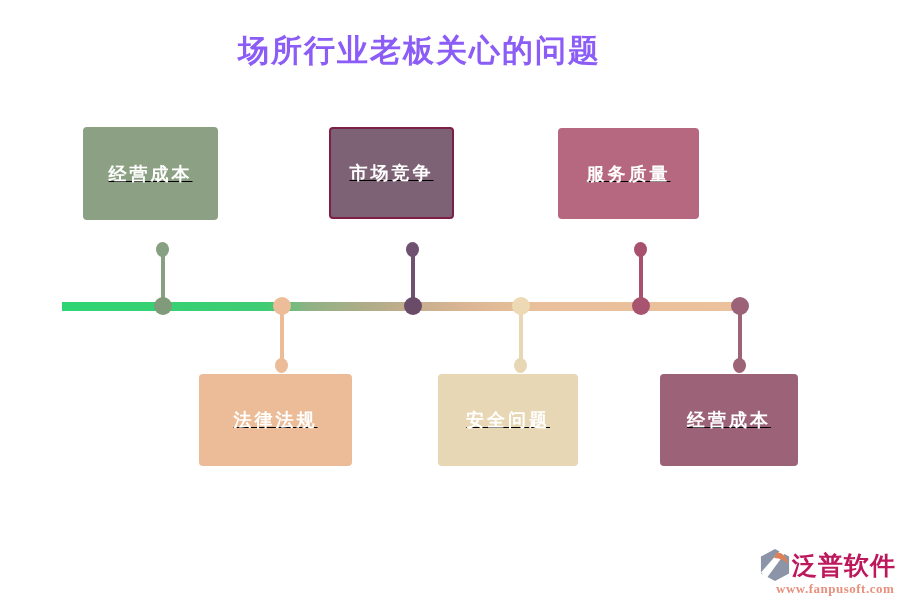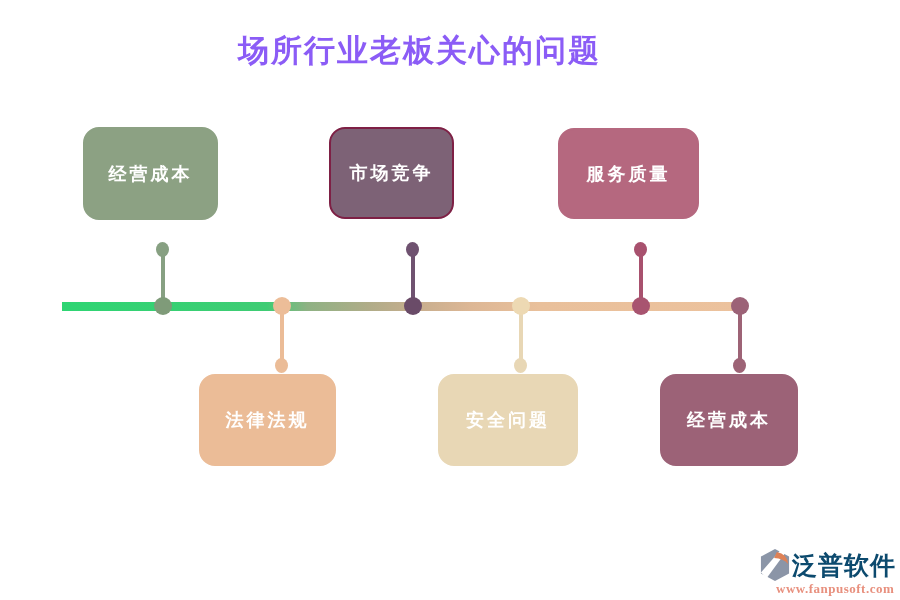--- a/index.html
+++ b/index.html
@@ -17,39 +17,40 @@
   }
 
   
   .bar{
     position:absolute;left:62px;top:302px;width:682px;height:9px;
     z-index:1;
   }
 
   
   .box{
-    position:absolute;box-sizing:border-box;border-radius:16px;
+    position:absolute;box-sizing:border-box;border-radius:4px;
     background:var(--box);border:2px solid var(--border);
     display:flex;align-items:center;justify-content:center;
     z-index:3;
+    text-decoration:underline;
   }
   .box span{
     color:#ffffff;font-size:18px;font-weight:bold;letter-spacing:3px;
   }
   .stem{position:absolute;width:4px;background:var(--accent);z-index:0;border-radius:2px;}
   .dot-small{position:absolute;width:13px;height:15px;border-radius:50%;background:var(--accent);z-index:2;}
   .dot-big{position:absolute;width:18px;height:18px;border-radius:50%;background:var(--node);z-index:2;}
 
   
   #i0 .box{left:83px;top:127px;width:135px;height:93px;}
   #i0 .stem{left:161px;top:249px;height:57px;}
   #i0 .dot-small{left:156px;top:242px;}
   #i0 .dot-big{left:154px;top:297px;}
 
-  #i1 .box{left:199px;top:374px;width:137px;height:92px;}
+  #i1 .box{left:199px;top:374px;width:153px;height:92px;}
   #i1 .stem{left:280px;top:306px;height:59px;}
   #i1 .dot-small{left:275px;top:358px;}
   #i1 .dot-big{left:273px;top:297px;}
 
   #i2 .box{left:329px;top:127px;width:125px;height:92px;}
   #i2 .stem{left:411px;top:249px;height:57px;}
   #i2 .dot-small{left:406px;top:242px;}
   #i2 .dot-big{left:404px;top:297px;}
 
   #i3 .box{left:438px;top:374px;width:140px;height:92px;}
@@ -65,21 +66,21 @@
   #i5 .box{left:660px;top:374px;width:138px;height:92px;}
   #i5 .stem{left:738px;top:306px;height:59px;}
   #i5 .dot-small{left:733px;top:358px;}
   #i5 .dot-big{left:731px;top:297px;}
 
   
   .logo{position:absolute;left:760px;top:548px;width:136px;}
   .logo-row{display:flex;align-items:center;}
   .logo-row svg{display:block;margin-right:2px;}
   .brand-name{
-    font-size:25px;font-weight:bold;color:#0c4a6e;letter-spacing:1px;white-space:nowrap;
+    font-size:25px;font-weight:bold;color:#be185d;letter-spacing:1px;white-space:nowrap;
   }
   .brand-url{
     font-size:13px;font-weight:bold;color:#E8907E;letter-spacing:0.5px;
     margin-top:-1px;margin-left:16px;white-space:nowrap;
   }
 </style>
 </head>
 <body>
 
 <div class="canvas">

